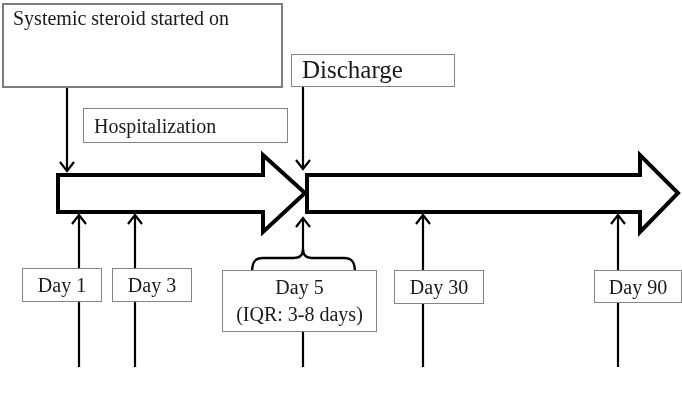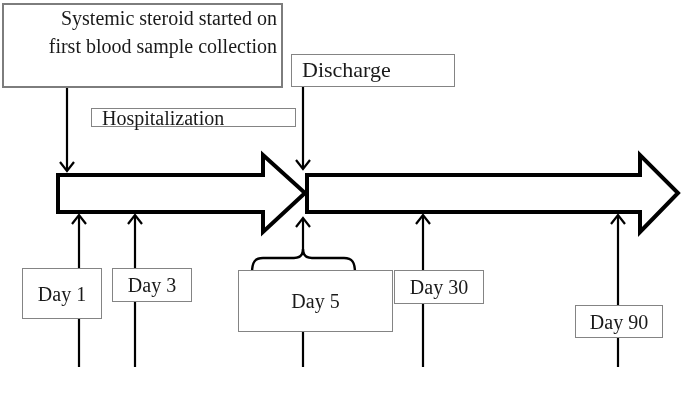--- a/index.html
+++ b/index.html
@@ -16,45 +16,43 @@
     position:absolute;
     background:#ffffff;
     border:1.5px solid #848484;
     box-sizing:border-box;
     z-index:2;
     display:flex;
     align-items:center;
     font-size:20px;
     line-height:1.3;
     white-space:nowrap;
-    text-align:right;
   }
   .box.left{justify-content:flex-start;padding-left:10px;}
   .box.center{justify-content:center;text-align:center;}
   .steroid-box{
     left:2px;top:3px;width:281px;height:85px;
     border:2px solid #7d7d7d;
     padding-left:9px;padding-right:4px;
     display:block;
     font-size:20px;line-height:27.5px;
     white-space:nowrap;
   }
-  .discharge-box{left:291px;top:54px;width:164px;height:33px;font-size:22px;}
-  .hosp-box{left:83px;top:108px;width:205px;height:19px;margin-left:8px;}
+  .discharge-box{left:291px;top:54px;width:164px;height:33px;font-size:25px;}
+  .hosp-box{left:83px;top:108px;width:205px;height:35px;}
   .follow-box{left:358px;top:108px;width:209px;height:35px;}
-  .day1-box{left:22px;top:268px;width:80px;height:51px;}
+  .day1-box{left:22px;top:268px;width:80px;height:34px;}
   .day3-box{left:112px;top:268px;width:80px;height:34px;font-family:Liberation Serif, serif;}
   .day5-box{
     left:222px;top:270px;width:155px;height:62px;
     flex-direction:column;justify-content:center;
     line-height:27px;
-    margin-left:16px;
   }
   .day30-box{left:394px;top:270px;width:90px;height:34px;}
-  .day90-box{left:575px;top:270px;width:88px;height:33px;margin-top:35px;}
+  .day90-box{left:594px;top:270px;width:88px;height:33px;}
   .bottom-box{left:58px;top:367px;width:601px;height:31px;padding-left:22px;}
 </style>
 </head>
 <body>
 
 <div class="canvas">
 
   <svg class="svg-layer" width="682" height="404" viewBox="0 0 682 404">
 
     <polygon points="58,175 263,175 263,155 305,193 263,232 263,212 58,212" fill="#ffffff" stroke="#000000" stroke-width="4" stroke-linejoin="miter"></polygon>
@@ -92,40 +90,40 @@
     <path d="M252,273 C252,262 255,258 263,258 L294,258 C300,258 303,255 303,249
          C303,255 306,258 312,258 L344,258 C352,258 355,262 355,273" fill="none" stroke="#000000" stroke-width="2.4"></path>
     <g stroke="#000000" stroke-width="2.2" fill="none">
       <line x1="303" y1="251" x2="303" y2="219"></line>
       <polyline points="296,227 303,218 310,227"></polyline>
     </g>
   </svg>
 
   <div class="box steroid-box">
     <div>Systemic steroid started on</div>
-    <div>first blood sample collection</div>
   </div>
 
   <div class="box left discharge-box">
     <span>Discharge</span>
   </div>
 
   <div class="box left hosp-box">
     <span>Hospitalization</span>
   </div>
 
 
   <div class="box center day1-box">
     <span>Day 1</span>
   </div>
   <div class="box center day3-box">
     <span>Day 3</span>
   </div>
   <div class="box center day5-box">
     <span>Day 5</span>
+    <span>(IQR: 3-8 days)</span>
   </div>
   <div class="box center day30-box">
     <span>Day 30</span>
   </div>
   <div class="box center day90-box">
     <span>Day 90</span>
   </div>
 
 
 </div>

